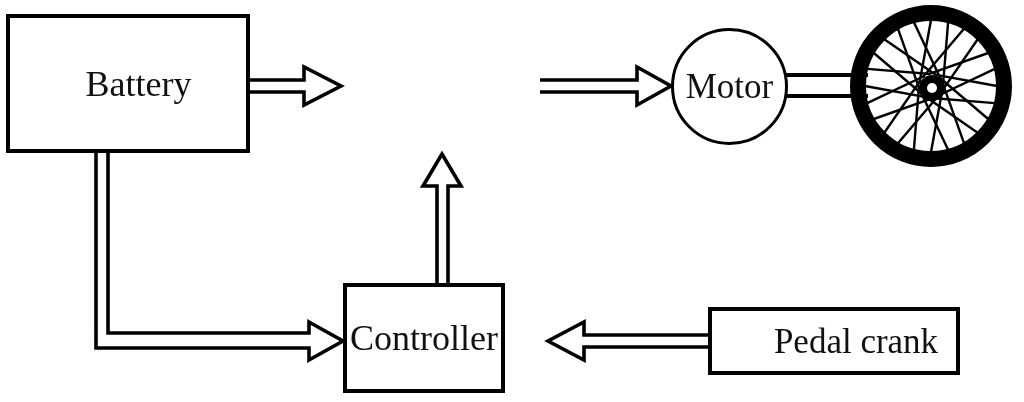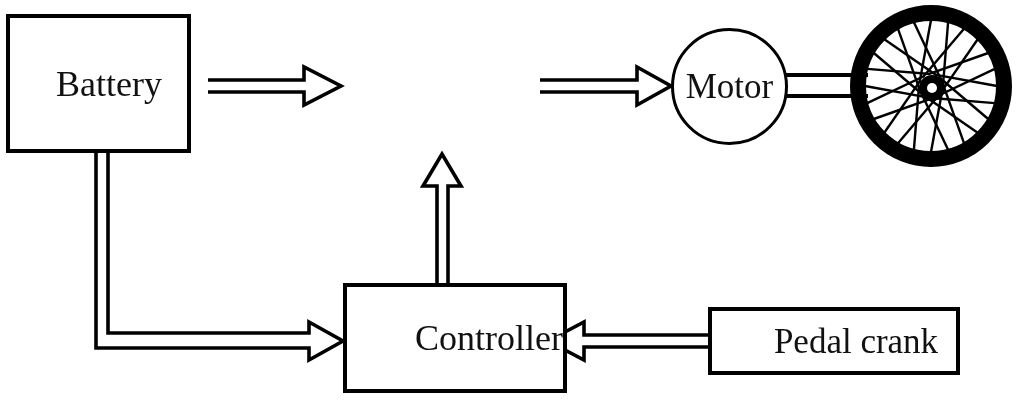--- a/index.html
+++ b/index.html
@@ -28,23 +28,23 @@
     border: 4px solid #000000;
     background: #ffffff;
     display: flex;
     align-items: center;
     justify-content: center;
     color: #111111;
     font-size: 36px;
     line-height: 1;
     white-space: nowrap;
   }
-  .node-battery    { left: 6px;   top: 14px;  width: 185px; height: 139px; padding-left: 21px; }
+  .node-battery    { left: 6px;   top: 14px;  width: 244px; height: 139px; padding-left: 21px; }
   .node-converter  { left: 339px; top: 15px;  width: 201px; height: 137px; }
-  .node-controller { left: 343px; top: 283px; width: 224px; height: 110px; justify-content: flex-end; }
+  .node-controller { left: 343px; top: 283px; width: 162px; height: 110px; }
   .node-pedal      { left: 708px; top: 307px; width: 252px; height: 68px; font-size: 35px; padding-left: 44px; }
   .node-motor {
     left: 671px; top: 28px; width: 117px; height: 117px;
     border-width: 3px;
     border-radius: 50%;
     font-size: 35px;
   }
   .arrow {
     fill: #ffffff;
     stroke: #000000;

